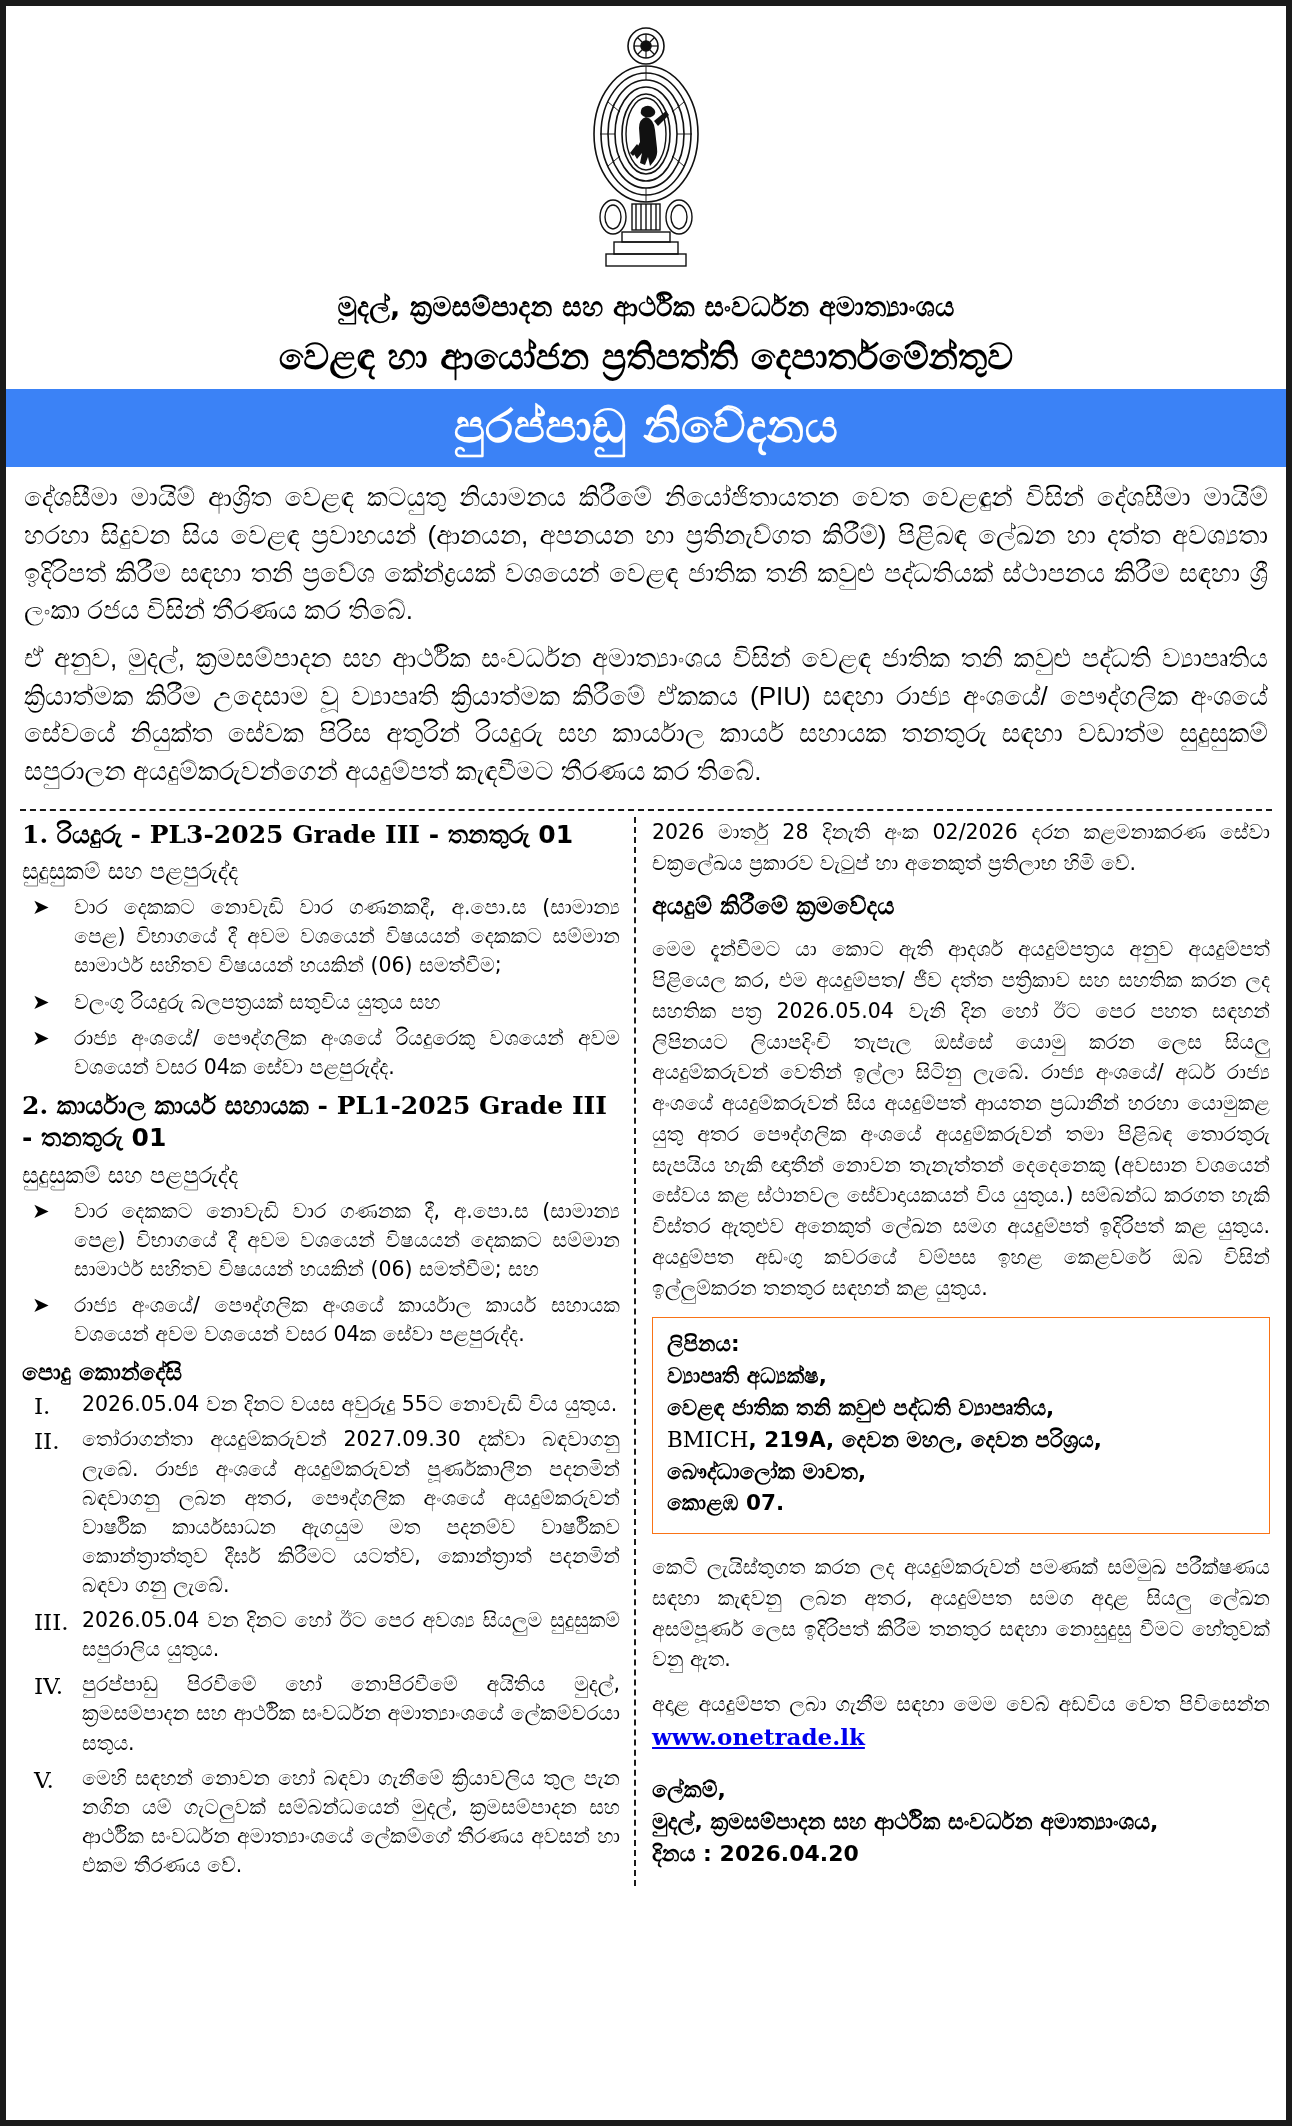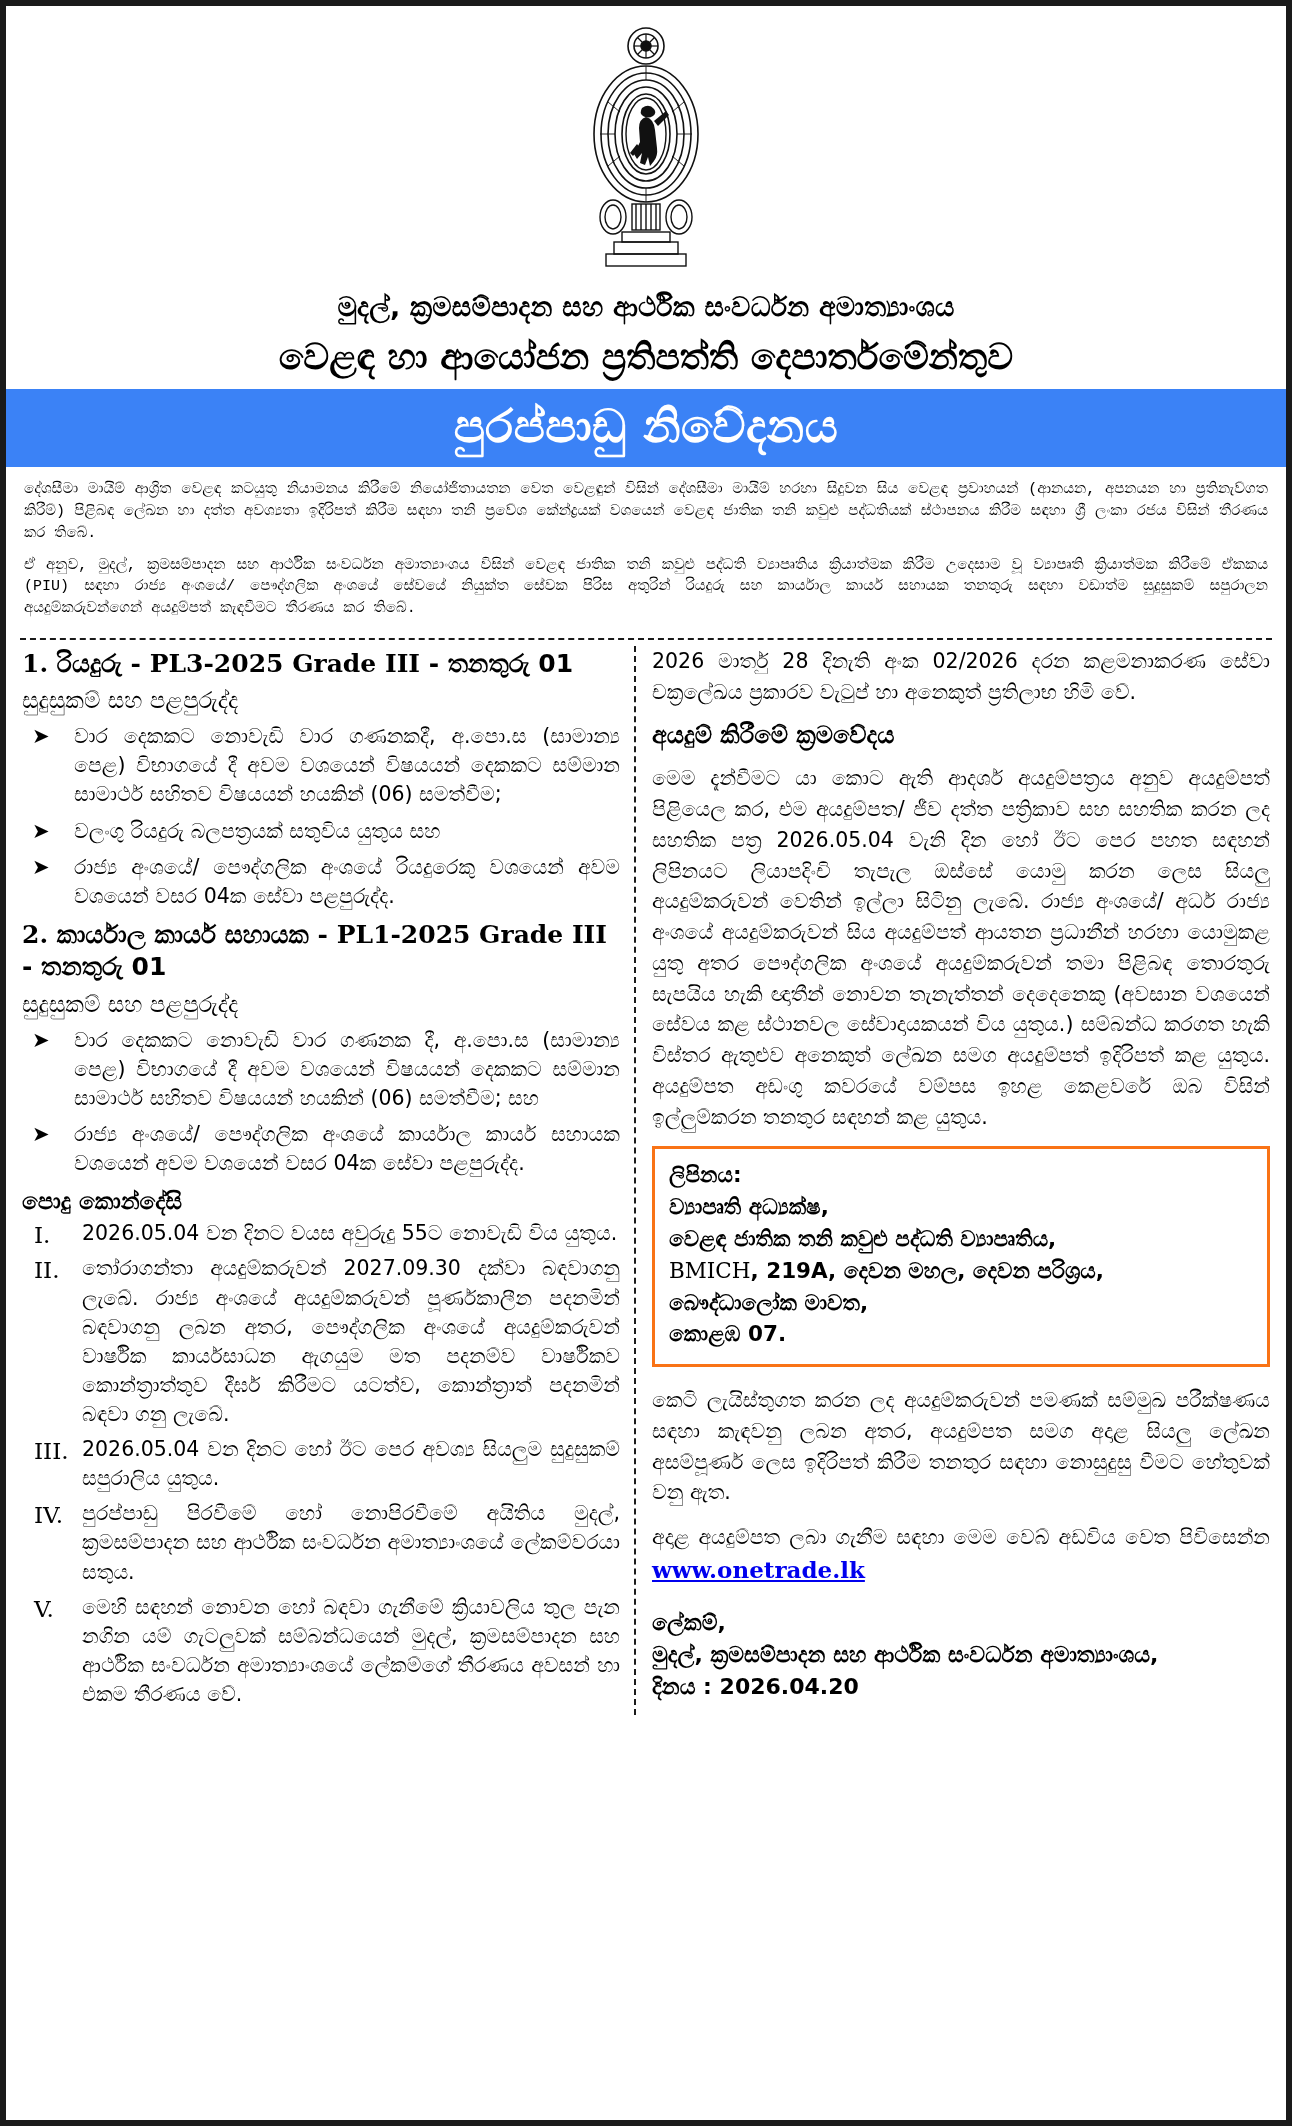--- a/index.html
+++ b/index.html
@@ -67,24 +67,24 @@
     letter-spacing: .5px;
     line-height: 1.1;
   }
 
   
   .intro {
     padding: 12px 18px 4px 18px;
   }
   .intro p {
     margin: 0 0 10px 0;
-    font-size: 15px;
+    font-size: 26px;
     line-height: 1.45;
     text-align: justify;
-    font-family: Liberation Mono, monospace;
+    font-family: Liberation Sans, sans-serif;
   }
   .dashed-sep {
     border: none;
     border-top: 2.5px dashed #1a1a1a;
     margin: 4px 14px 0 14px;
   }
 
   
   .columns {
     display: flex;
@@ -167,21 +167,21 @@
     line-height: 1.5;
     text-align: justify;
     margin: 0 0 14px 0;
   }
   .r-head {
     font-size: 24px;
     font-weight: bold;
     margin: 4px 0 14px 0;
   }
   .addr-box {
-    border: 3px solid #f97316;
+    border: 1px solid #f97316;
     padding: 10px 14px 14px 14px;
     margin: 10px 0 18px 0;
     font-size: 21.5px;
     font-weight: bold;
     line-height: 1.48;
   }
   .addr-box .lat {
     font-family: "DejaVu Serif", "Liberation Serif", serif;
     font-weight: normal;
   }

